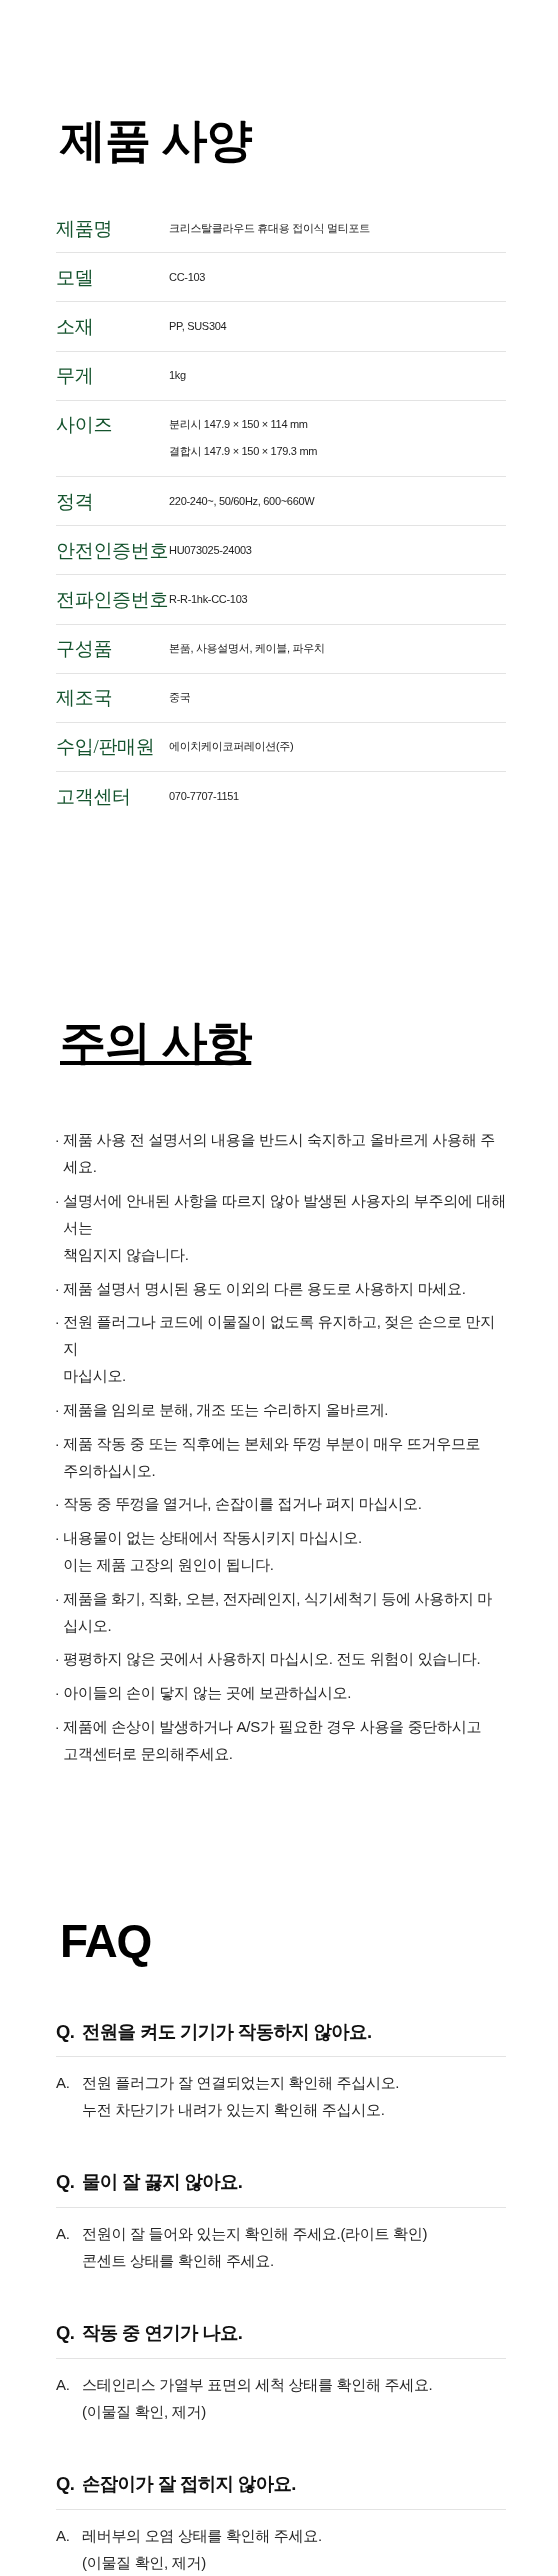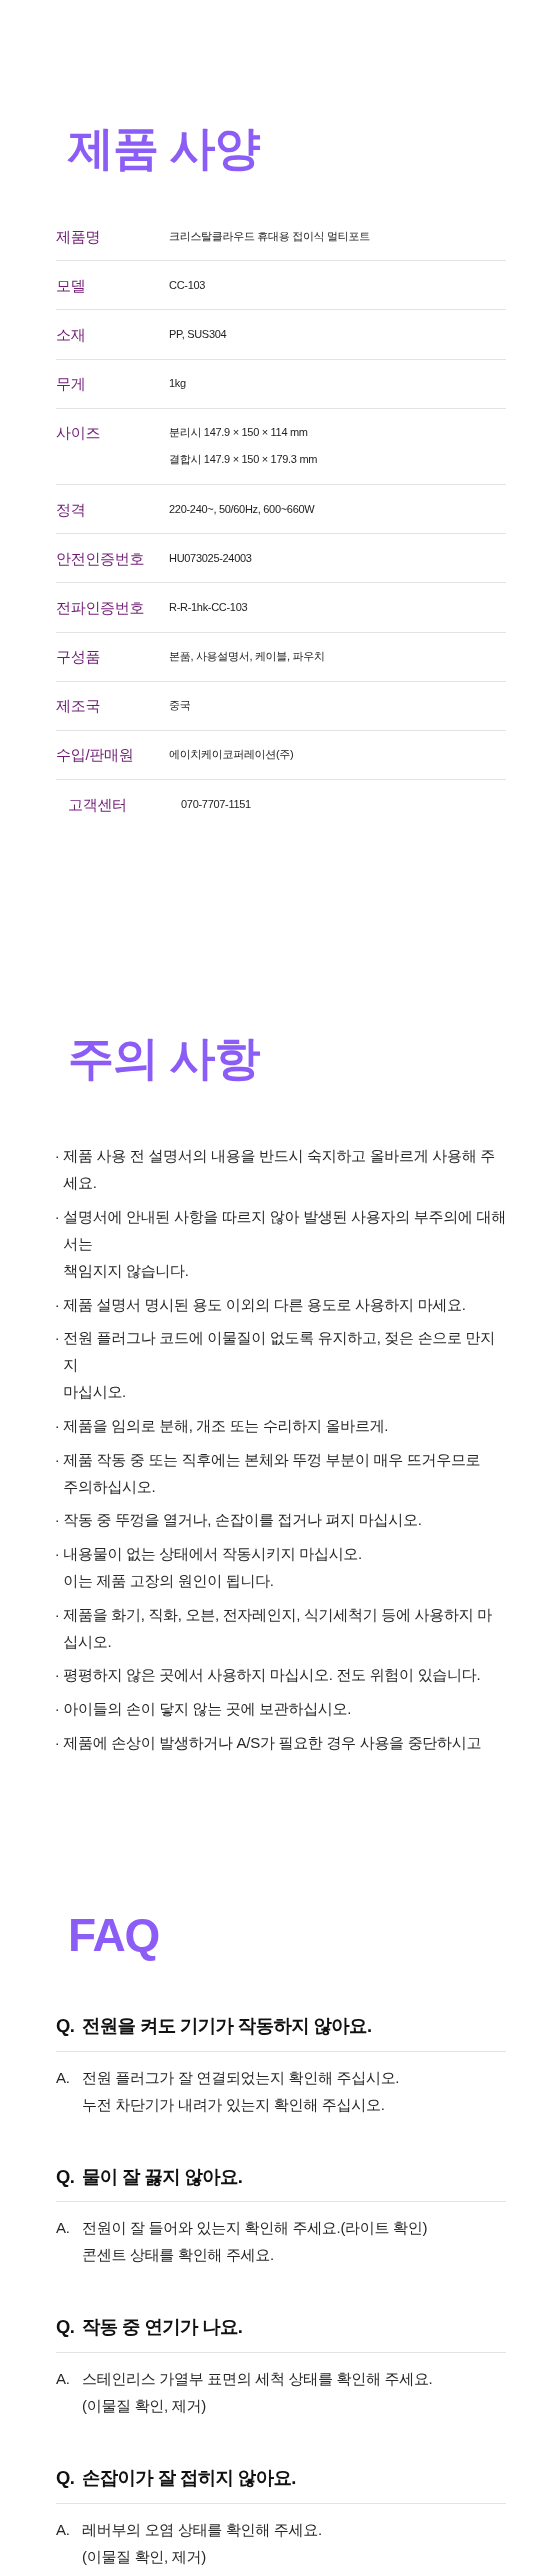--- a/index.html
+++ b/index.html
@@ -10,56 +10,57 @@
     background: #ffffff;
     color: #222222;
     font-family: "Liberation Sans", "DejaVu Sans", sans-serif;
     overflow: hidden;
   }
   .content {
     margin-left: 56px;
     width: 450px;
   }
   .section-title {
-    margin: 12px;
+    margin: 4px;
     font-size: 46px;
     line-height: 1.0;
     font-weight: 800;
     letter-spacing: -1.1px;
-    color: #8b5cf6;
+    color: #000000;
   }
   .spec-title { padding-top: 113px; }
 
   
   .spec-table { margin-top: 41px; }
   .spec-row {
     display: flex;
     align-items: flex-start;
     padding: 10.6px 0;
     border-bottom: 0.6px solid #e3e3e3;
   }
-  .spec-row:last-child { border-bottom: none; margin-left: 12px; }
+  .spec-row:last-child { border-bottom: none; }
   .spec-label {
     flex: none;
     width: 113px;
-    font-size: 15px;
+    font-size: 19px;
     line-height: 27px;
     letter-spacing: -0.3px;
-    color: #701a75;
+    color: #14532d;
+    font-family: Liberation Serif, serif;
   }
   .spec-value {
     flex: 1;
     font-size: 11px;
     line-height: 27px;
     letter-spacing: -0.3px;
     color: #222222;
   }
 
   
-  .caution-title { padding-top: 195px; }
+  .caution-title { padding-top: 195px; text-decoration: underline; }
   .caution-list { margin-top: 61px; }
   .caution-item {
     position: relative;
     padding-left: 7.3px;
     margin-bottom: 6.7px;
     font-size: 15px;
     line-height: 27px;
     letter-spacing: -0.3px;
     color: #262626;
   }
@@ -253,20 +254,21 @@
         <div class="caution-item">
           <span class="bullet">·</span>
           <div class="caution-lines">
             <div class="caution-line">아이들의 손이 닿지 않는 곳에 보관하십시오.</div>
           </div>
         </div>
         <div class="caution-item">
           <span class="bullet">·</span>
           <div class="caution-lines">
             <div class="caution-line">제품에 손상이 발생하거나 A/S가 필요한 경우 사용을 중단하시고</div>
+            <div class="caution-line">고객센터로 문의해주세요.</div>
           </div>
         </div>
       </div>
 
     <h1 class="section-title faq-title">FAQ</h1>
 
     <div class="faq-list">
         <div class="faq-item">
           <div class="faq-q">
             <span class="q-prefix">Q.</span>

